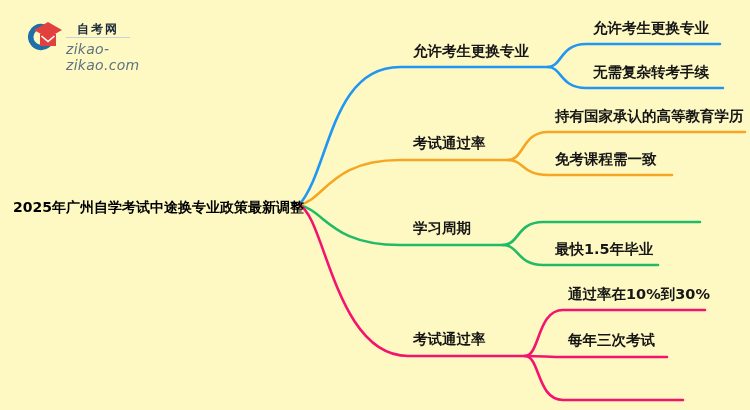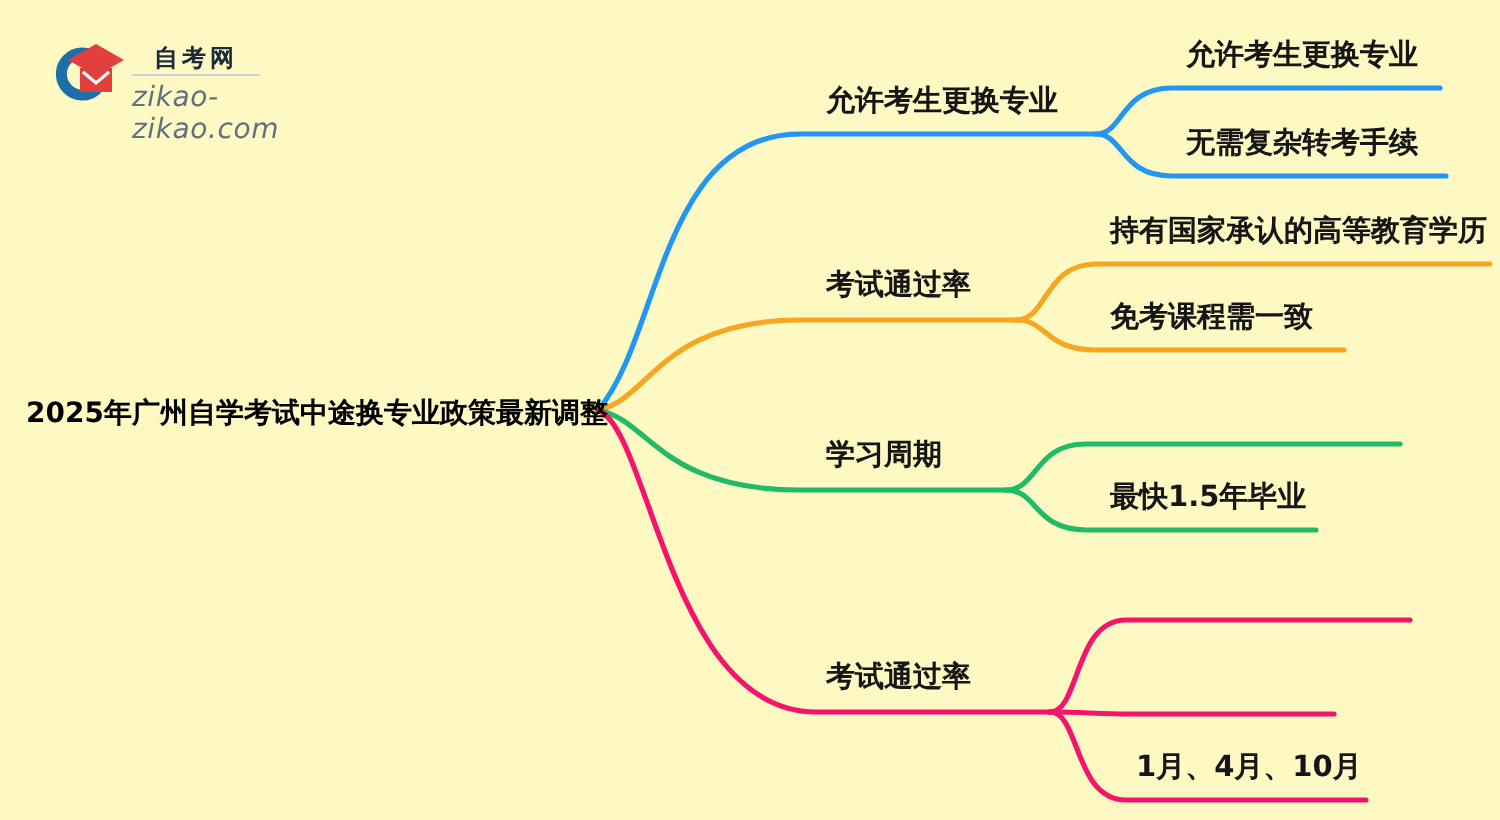--- a/index.html
+++ b/index.html
@@ -64,15 +64,16 @@
   <div class="node" style="left:593px;top:19px">允许考生更换专业</div>
 
   <div class="node" style="left:413px;top:134px">考试通过率</div>
   <div class="node" style="left:555px;top:107px">持有国家承认的高等教育学历</div>
   <div class="node" style="left:555px;top:150px">免考课程需一致</div>
 
   <div class="node" style="left:413px;top:219px">学习周期</div>
   <div class="node" style="left:555px;top:240px">最快1.5年毕业</div>
 
   <div class="node" style="left:413px;top:330px">考试通过率</div>
-  <div class="node" style="left:568px;top:375px">1月、4月、10月</div>
+  <div class="node" style="left:568px;top:285px">通过率在10%到30%</div>
+  <div class="node" style="left:568px;top:331px">每年三次考试</div>
 
 </div>
 
 </body></html>

